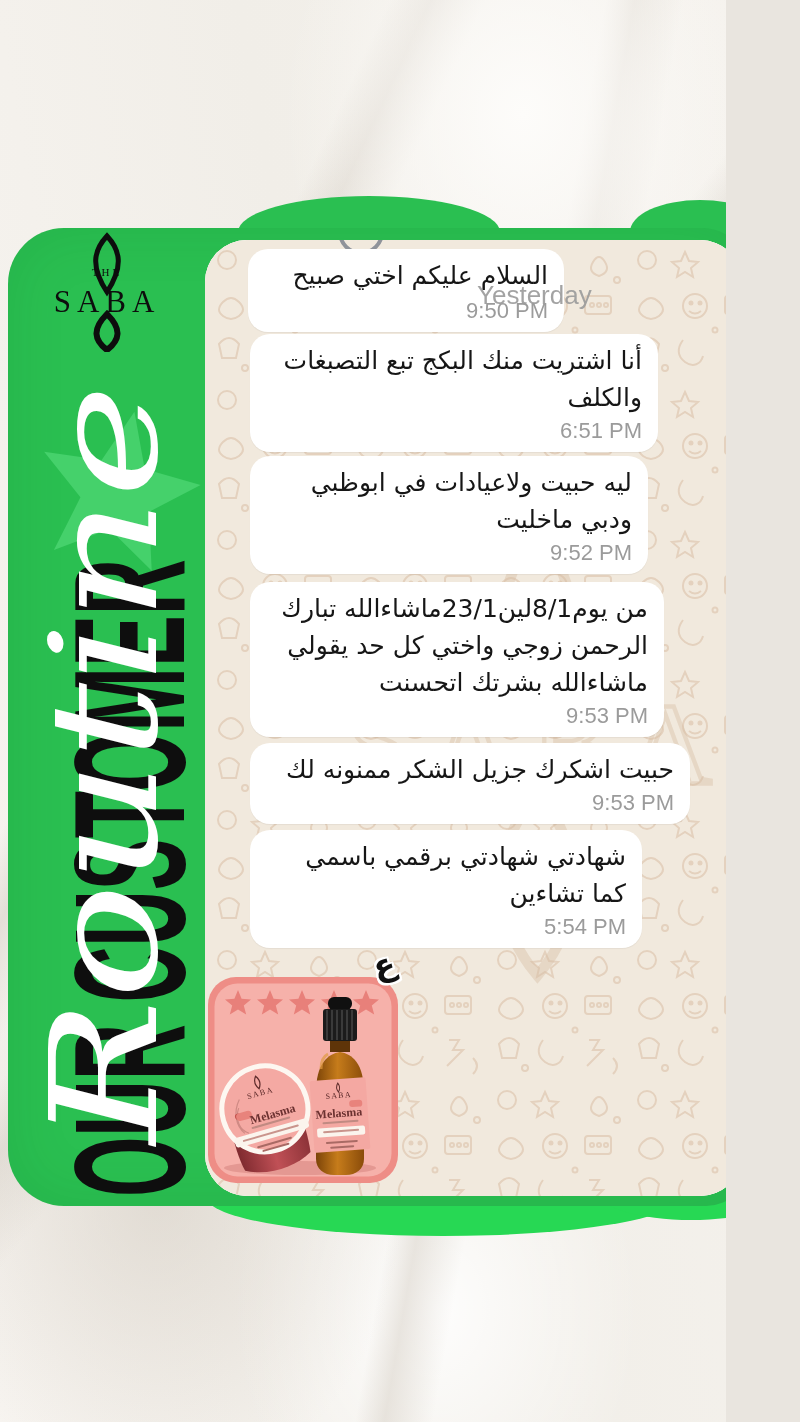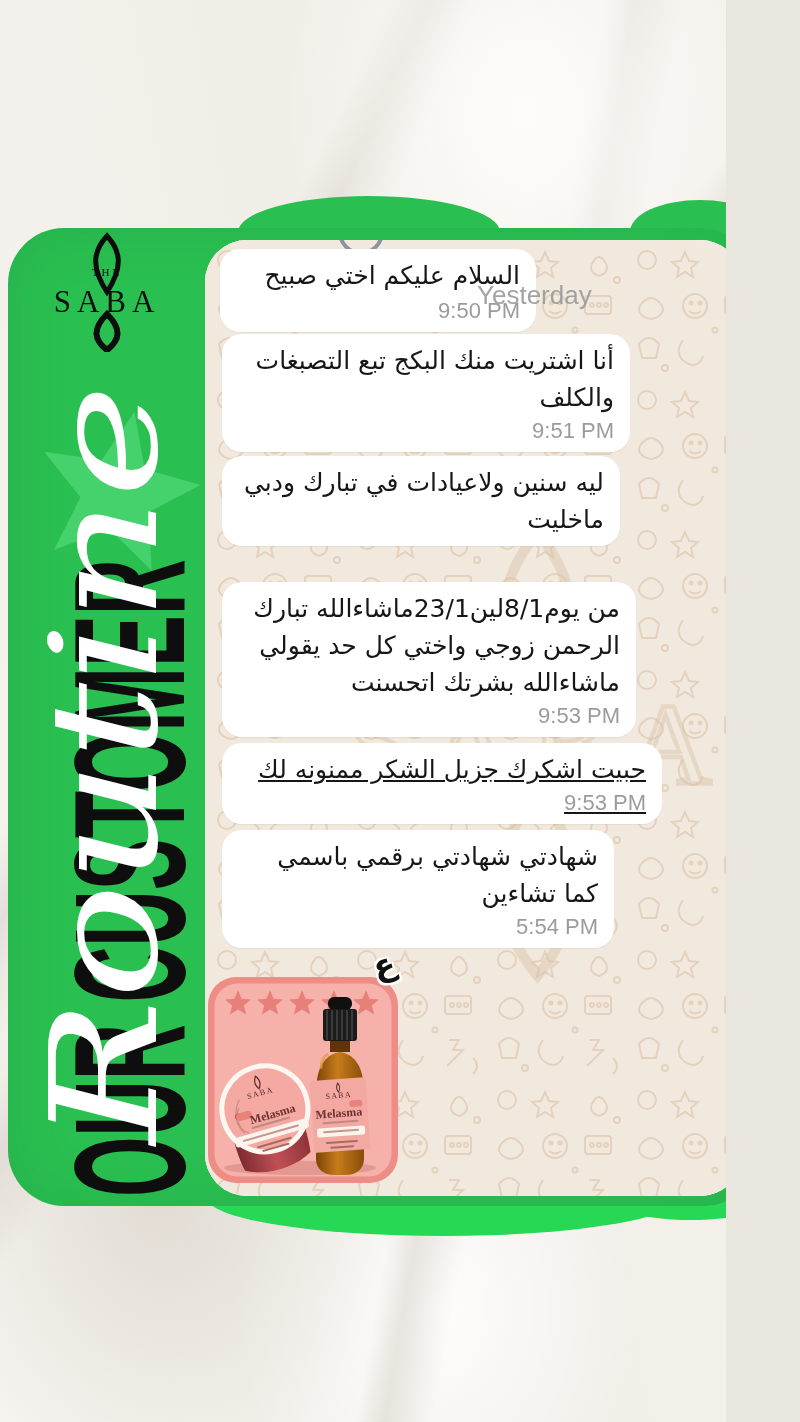--- a/index.html
+++ b/index.html
@@ -26,31 +26,31 @@
   .script-svg{position:absolute;left:0px;top:356px;}
   
   .chat-panel{position:absolute;left:205px;top:240px;width:537px;height:956px;
     border-radius:42px;overflow:hidden;background:#f1e9dd;
     box-shadow:inset 0 0 0 7px #ffffff;}
   .doodle-svg{position:absolute;left:0;top:0;z-index:0;}
   .top-arc{position:absolute;left:132px;top:-32px;z-index:1;}
   .msg{position:absolute;z-index:2;background:#ffffff;border-radius:20px;
     padding:8px 16px 8px 14px;direction:rtl;text-align:right;color:#161616;
     font-size:25px;line-height:37px;font-family:"DejaVu Sans",sans-serif;
-    box-shadow:0 1px 1px rgba(0,0,0,.05);}
+    box-shadow:0 1px 1px rgba(0,0,0,.05);margin-left:28px;}
   .msg p{margin:0;}
   .time{display:block;direction:ltr;text-align:right;font-size:22px;line-height:26px;
     color:#9b9b9b;margin-top:2px;font-family:"Liberation Sans",sans-serif;}
   .b1{left:15px;top:9px;width:286px;}
   .b1 p{white-space:nowrap;}
   .b1 .time{margin-top:4px;text-align:right;}
   .b2{left:17px;top:94px;width:368px;padding-left:24px;}
   .b3{left:17px;top:216px;width:368px;}
   .b4{left:17px;top:342px;width:384px;}
-  .b5{left:17px;top:503px;width:410px;text-decoration:underline;}
+  .b5{left:17px;top:503px;width:410px;}
   .b6{left:17px;top:590px;width:362px;}
   .yesterday{position:absolute;left:236px;top:40px;z-index:3;color:#9c9c9c;
     font-size:26px;font-weight:500;opacity:.92;margin-left:36px;}
   .product-svg{position:absolute;left:3px;top:737px;z-index:3;}
   .sticker{position:absolute;left:168px;top:706px;z-index:4;
     font-family:"DejaVu Sans",sans-serif;font-weight:bold;font-size:32px;color:#101010;
     transform:rotate(-14deg);
     text-shadow:-2px 0 0 #fff,2px 0 0 #fff,0 -2px 0 #fff,0 2px 0 #fff,
       -2px -2px 0 #fff,2px 2px 0 #fff,-2px 2px 0 #fff,2px -2px 0 #fff;}
 </style>
@@ -131,25 +131,26 @@
     </svg>
 
     <div class="msg b1">
       <p>السلام عليكم اختي صبيح</p>
       <span class="time">9:50 PM</span>
     </div>
     <div class="yesterday">Yesterday</div>
 
     <div class="msg b2">
       <p>أنا اشتريت منك البكج تبع التصبغات والكلف</p>
-      <span class="time">9:51 PM</span>
+      <span class="time">6:51 PM</span>
     </div>
 
     <div class="msg b3">
-      <p>ليه سنين ولاعيادات في تبارك ودبي ماخليت</p>
+      <p>ليه حبيت ولاعيادات في ابوظبي ودبي ماخليت</p>
+      <span class="time">9:52 PM</span>
     </div>
 
     <div class="msg b4">
       <p>من يوم8/1لين23/1ماشاءالله تبارك الرحمن زوجي واختي كل حد يقولي ماشاءالله بشرتك اتحسنت</p>
       <span class="time">9:53 PM</span>
     </div>
 
     <div class="msg b5">
       <p>حبيت اشكرك جزيل الشكر ممنونه لك</p>
       <span class="time">9:53 PM</span>

